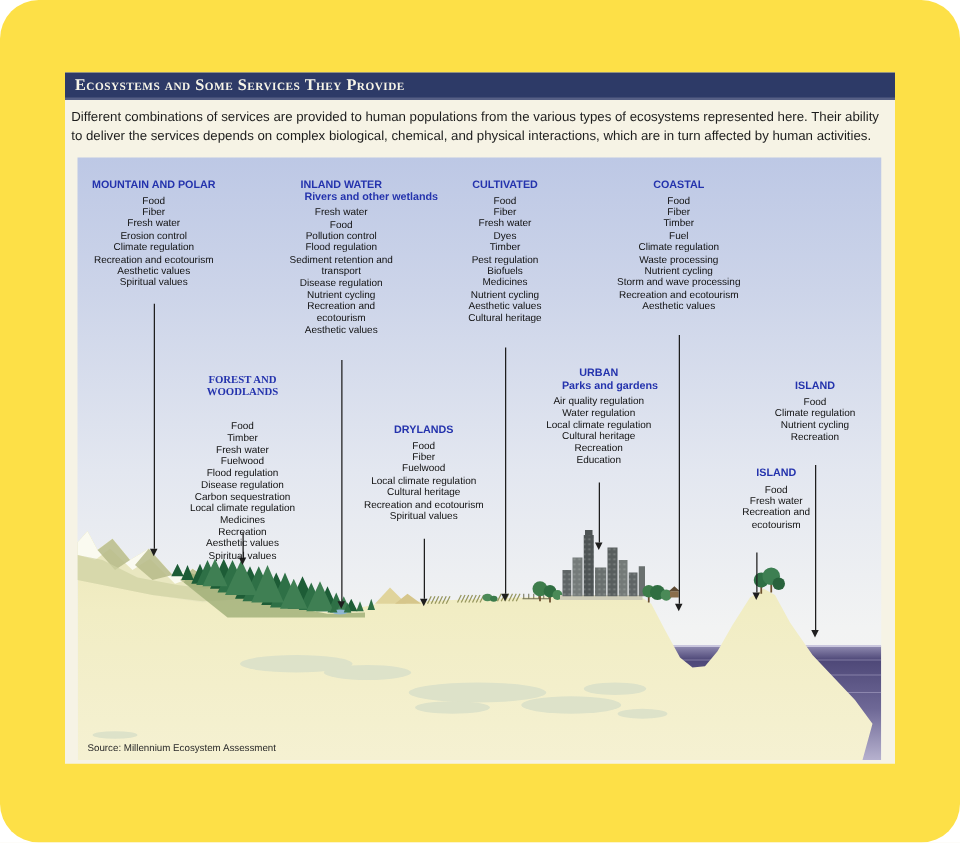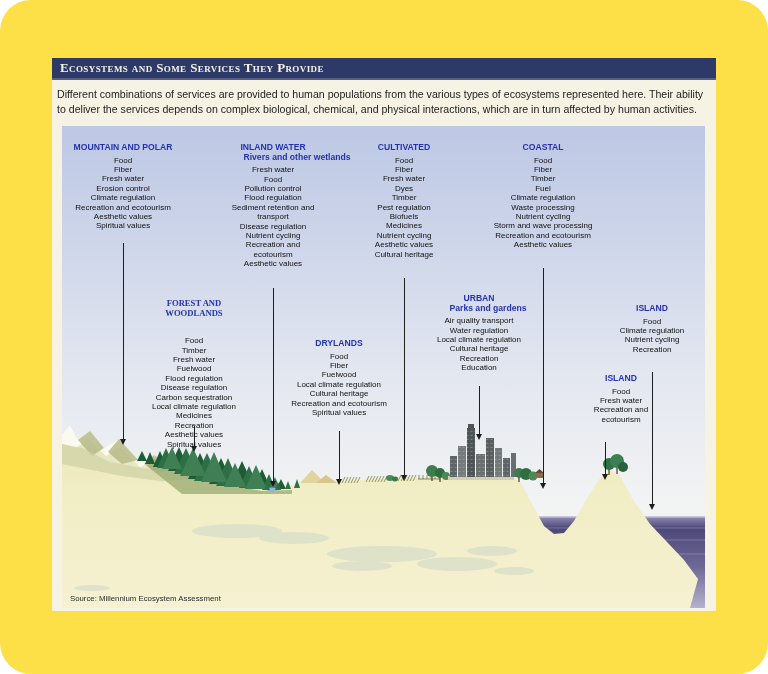--- a/index.html
+++ b/index.html
@@ -263,21 +263,21 @@
             <div class="service">Local climate regulation</div>
             <div class="service">Cultural heritage</div>
             <div class="service">Recreation and ecotourism</div>
             <div class="service">Spiritual values</div>
           </div>
         </div>
       <div class="eco" style="left:417px;top:168px;width:126px;">
           <div class="title">URBAN</div>
           <div class="subtitle">Parks and gardens</div>
           <div class="services">
-            <div class="service">Air quality transport</div>
+            <div class="service">Air quality regulation</div>
             <div class="service">Water regulation</div>
             <div class="service">Local climate regulation</div>
             <div class="service">Cultural heritage</div>
             <div class="service">Recreation</div>
             <div class="service">Education</div>
           </div>
         </div>
       <div class="eco" style="left:590px;top:178px;width:110px;">
           <div class="title">ISLAND</div>
           <div class="services">

